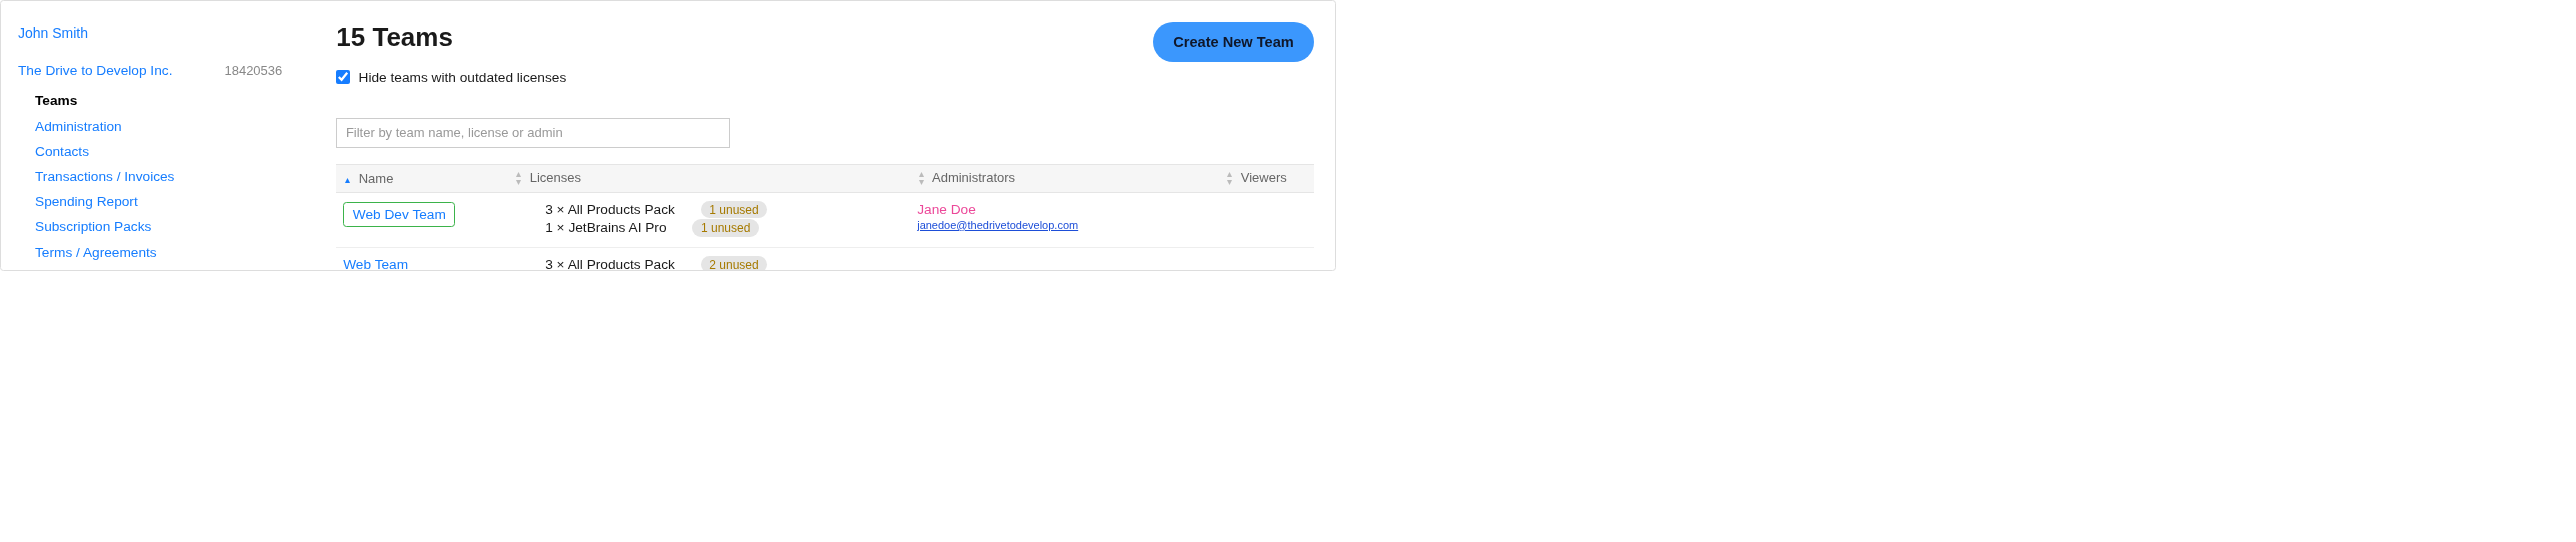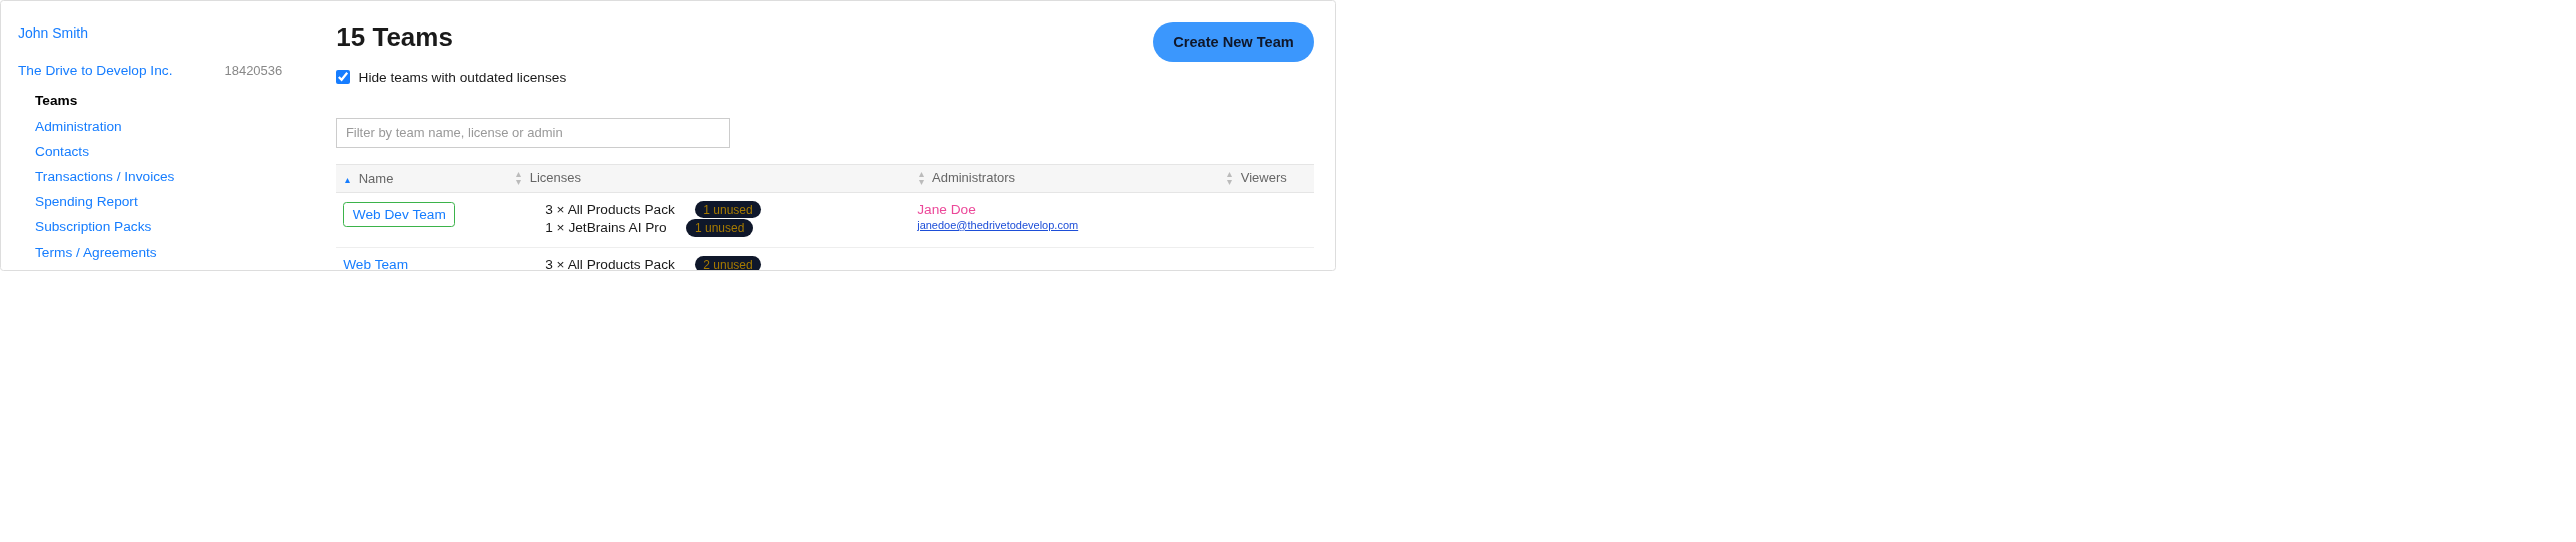--- a/index.html
+++ b/index.html
@@ -152,26 +152,26 @@
       border: 0.9px solid #3bb34a;
       border-radius: 3.4px;
       padding: 4.3px 8.6px;
       display: inline-block;
     }
     .lic-line {
       padding-left: 31px;
       margin-bottom: 3.4px;
     }
     .badge {
-      background: #0f172a;
+      background: #e5e5e5;
       color: #a67a00;
       border-radius: 10.3px;
       padding: 1.7px 8.6px;
       font-size: 12px;
-      margin-left: 16px;
+      margin-left: 22px;
     }
     .admin-name { color: #ec4899; }
     .admin-email { color: #1d4ed8; font-size: 11px; margin-top: 29px; }
     tbody tr.last td { border-bottom: none; }
   </style>
 </head>
 <body>
 
 <div class="page">
 

